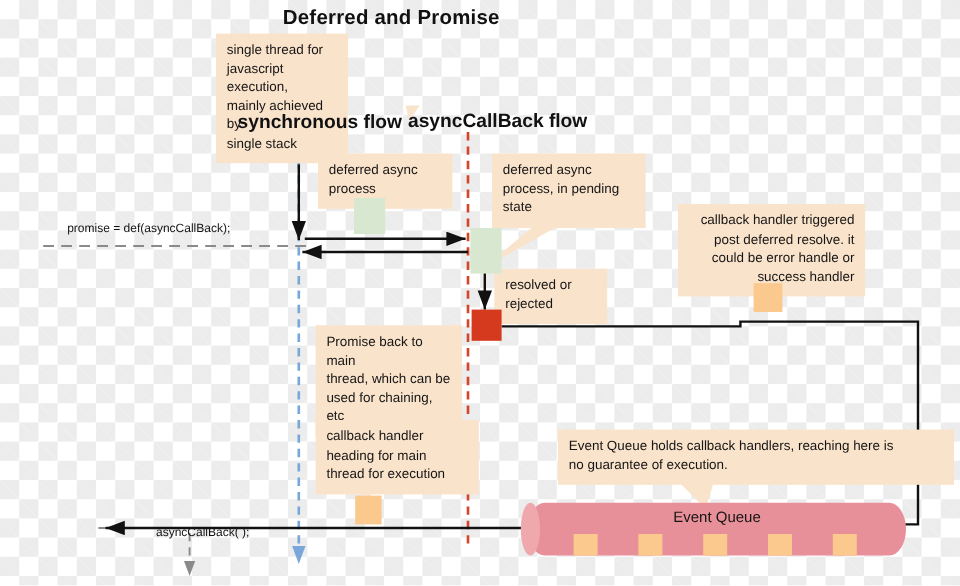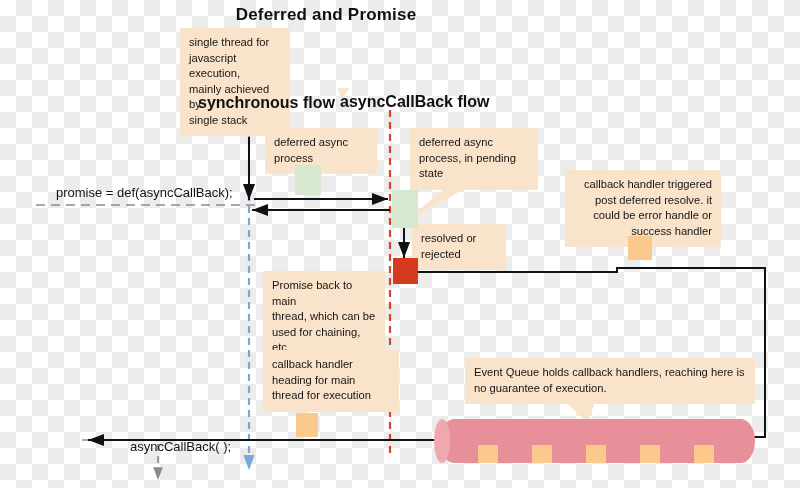--- a/index.html
+++ b/index.html
@@ -51,21 +51,21 @@
   }
   .flow-label {
     position: absolute;
     font-size: 16px;
     font-weight: bold;
     color: #111111;
     white-space: nowrap;
   }
   .code-label {
     position: absolute;
-    font-size: 13px;
+    font-size: 10px;
     color: #141414;
     white-space: nowrap;
   }
   .sq {
     position: absolute;
     box-sizing: border-box;
   }
   .sq-green { background: #d8e8d0; }
   .sq-orange { background: #fbc88e; }
   .sq-red { background: #d63a1e; }
@@ -162,37 +162,38 @@
 rejected</div>
 
   <div class="callout" style="left:263px; top:244px; width:122px;margin-top:27px;">Promise back to main
 thread, which can be
 used for chaining, etc</div>
 
   <div class="callout" style="left:263px; top:350px; width:136px;">callback handler
 heading for main
 thread for execution</div>
 
-  <div class="callout" style="left:465px; top:358px; width:290px;">Event Queue holds callback handlers, reaching here is
+  <div class="callout" style="left:465px; top:358px; width:330px;">Event Queue holds callback handlers, reaching here is
 no guarantee of execution.</div>
 
   <div class="flow-label" style="left:198px; top:94px;">synchronous flow</div>
   <div class="flow-label" style="left:340px; top:93px;">asyncCallBack flow</div>
 
   <div class="code-label" style="left:56px; top:185px;">promise = def(asyncCallBack);</div>
   <div class="code-label" style="left:130px; top:439px;">asyncCallBack( );</div>
 
   <div class="sq sq-green" style="left:295px; top:165px; width:26px; height:30px;"></div>
   <div class="sq sq-green" style="left:392px; top:190px; width:26px; height:38px;"></div>
   <div class="sq sq-red" style="left:393px; top:258px; width:25px; height:26px;"></div>
   <div class="sq sq-orange" style="left:628px; top:236px; width:24px; height:24px;"></div>
   <div class="sq sq-orange" style="left:296px; top:413px; width:22px; height:24px;"></div>
 
   <div class="eq-bar" style="left:440px; top:419px; width:315px; height:44px;"></div>
   <div class="eq-cap" style="left:434px; top:419px; width:16px; height:44px;"></div>
+  <div class="eq-title" style="left:440px; top:424px; width:315px;">Event Queue</div>
 
   <div class="eq-slot" style="left:478px; top:445px; width:20px; height:18px;"></div>
   <div class="eq-slot" style="left:532px; top:445px; width:20px; height:18px;"></div>
   <div class="eq-slot" style="left:586px; top:445px; width:20px; height:18px;"></div>
   <div class="eq-slot" style="left:640px; top:445px; width:20px; height:18px;"></div>
   <div class="eq-slot" style="left:694px; top:445px; width:20px; height:18px;"></div>
 
 </div>
 
 </body></html>

